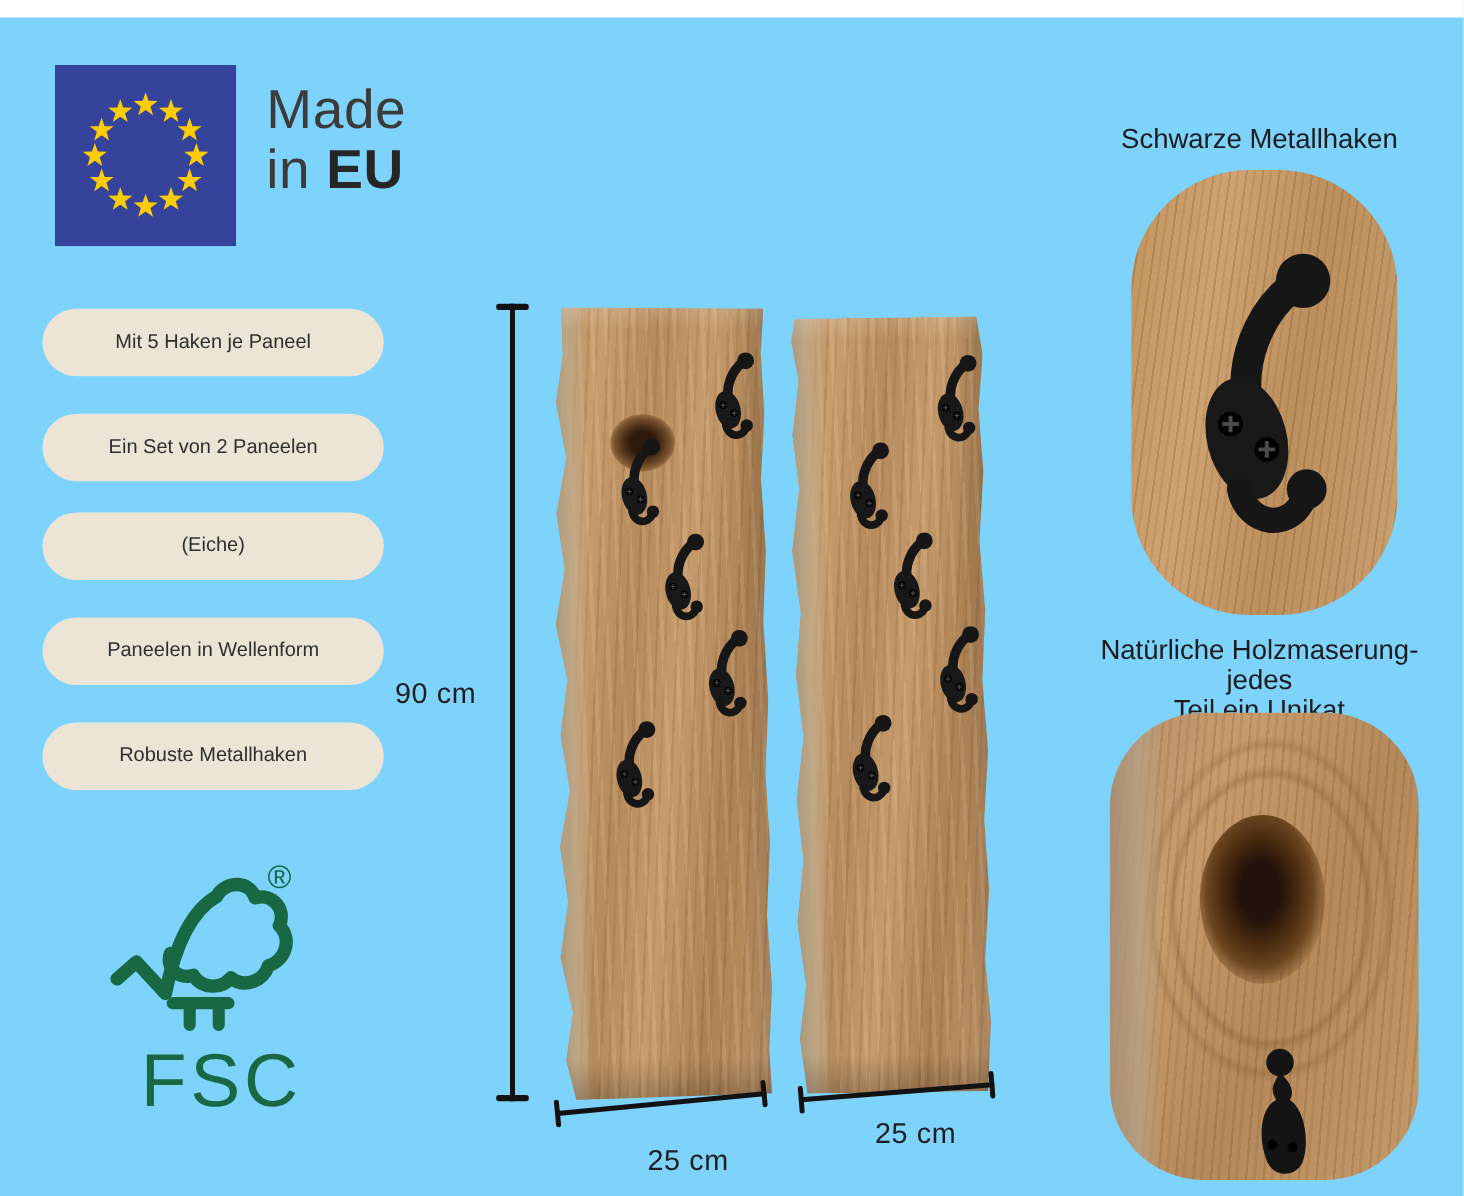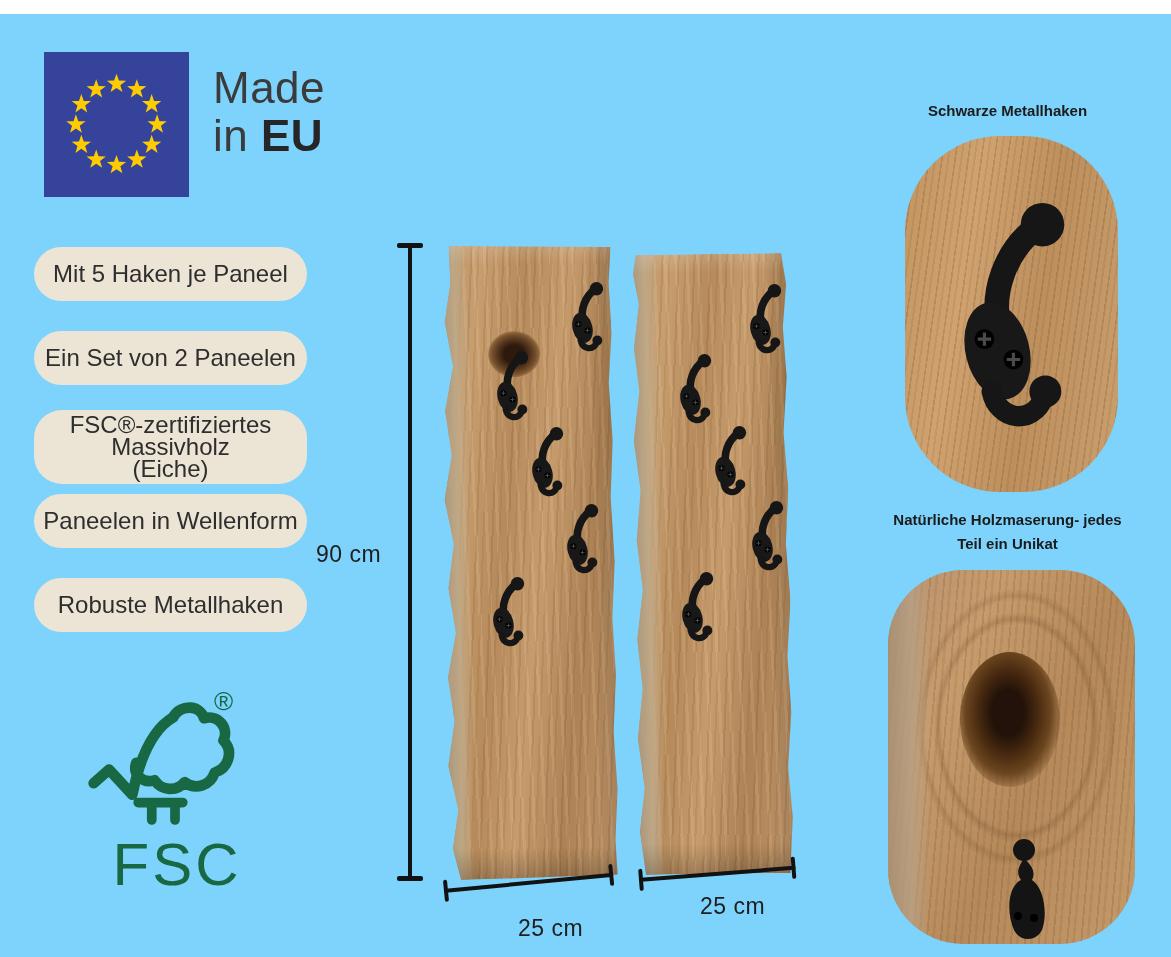--- a/index.html
+++ b/index.html
@@ -11,21 +11,21 @@
   
   .eu-badge{position:absolute;left:44px;top:38px;display:flex;gap:24px;}
   .eu-flag{width:145px;height:145px;display:block;}
   .eu-text{color:var(--made-in-eu-text,#3B3B3B);font-size:44px;line-height:48px;padding-top:12px;letter-spacing:.5px;}
   .eu-text .bold{font-weight:700;color:#262626;}
   
   .pill{
     position:absolute;left:34px;width:273px;min-height:54px;
     background:var(--pill-background,#ECE5D6);border-radius:28px;
     display:flex;flex-direction:column;justify-content:center;align-items:center;
-    color:var(--pill-text,#2E2E2E);font-size:24px;line-height:22px;text-align:center;
+    color:var(--pill-text,#2E2E2E);font-size:16px;line-height:22px;text-align:center;
     padding:4px 6px;box-sizing:border-box;
   }
   
   .fsc{position:absolute;left:80px;top:664px;width:180px;height:230px;color:var(--fsc-green,#176843);}
   .fsc-tree{position:absolute;left:2px;top:4px;width:155px;height:150px;}
   .fsc-r{position:absolute;left:134px;top:8px;font-size:26px;font-weight:400;}
   .fsc-word{
     position:absolute;left:22px;top:152px;width:150px;text-align:center;
     font-family:Liberation Sans, sans-serif;font-size:60px;letter-spacing:3px;
   }
@@ -69,21 +69,21 @@
     clip-path:polygon(4% 0%,97% 0%,100% 5%,97.5% 12%,99.5% 20%,97% 29%,99.5% 38%,97.5% 47%,100% 56%,97.5% 65%,99.5% 74%,97% 83%,99.5% 91%,97.5% 100%,5% 100%,1.5% 93%,5% 86%,1% 78%,4.5% 70%,1.5% 62%,5.5% 54%,2% 46%,5% 38%,1% 30%,5% 22%,2% 15%,5.5% 8%,2% 3%);
   }
   .knot{position:absolute;border-radius:50%;}
   .knot-panel1{
     left:48px;top:86px;width:52px;height:46px;
     background:radial-gradient(ellipse at 50% 50%, #2e1a0c 0 28%, #5a3a20 48%, #7c5530 62%, rgba(124,85,48,0) 78%);
   }
   .hook{position:absolute;width:36px;height:72px;}
   
   .detail-title{
-    position:absolute;color:var(--heading-text,#1B1B1B);font-weight:700;font-size:15px;
+    position:absolute;color:var(--heading-text,#1B1B1B);font-weight:400;font-size:22px;
     line-height:24px;text-align:center;
   }
   .detail-title-1{left:885px;top:85px;width:245px;}
   .detail-title-2{left:855px;top:494px;width:305px;}
   .detail-card{position:absolute;overflow:hidden;}
   .detail-1{
     left:905px;top:122px;width:213px;height:356px;border-radius:95px;
     background:
       repeating-linear-gradient(98deg, rgba(70,40,18,.16) 0 1.6px, rgba(0,0,0,0) 1.6px 6px, rgba(90,55,25,.10) 6px 8px, rgba(0,0,0,0) 8px 13px),
       linear-gradient(100deg,#c2945f 0%,#cfa270 30%,#bd8f5d 60%,#caa06e 100%);
@@ -154,21 +154,20 @@
     </div>
   </div>
 
   <div class="pill" style="top:233px;">
     <span>Mit 5 Haken je Paneel</span>
   </div>
   <div class="pill" style="top:317px;">
     <span>Ein Set von 2 Paneelen</span>
   </div>
   <div class="pill" style="top:396px;">
-    <span>FSC®-zertifiziertes Massivholz</span>
     <span>(Eiche)</span>
   </div>
   <div class="pill" style="top:480px;">
     <span>Paneelen in Wellenform</span>
   </div>
   <div class="pill" style="top:564px;">
     <span>Robuste Metallhaken</span>
   </div>
 
   <div class="fsc">

